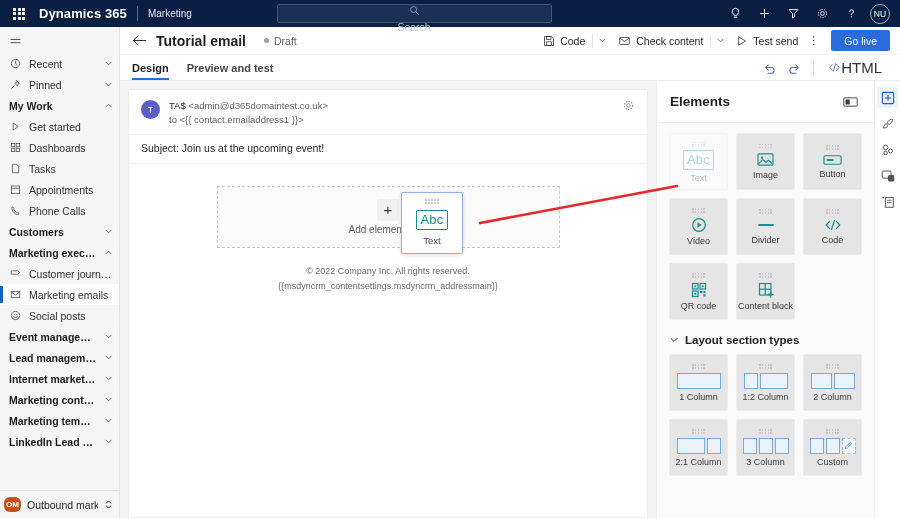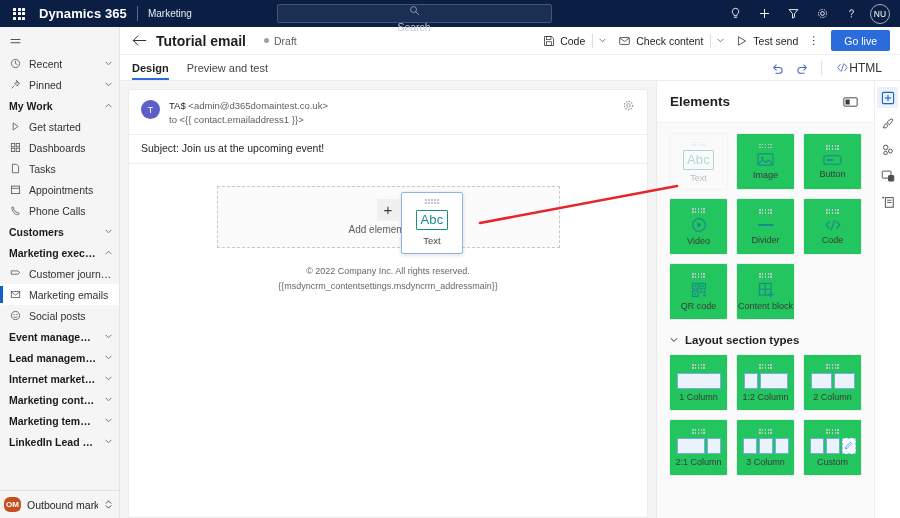--- a/index.html
+++ b/index.html
@@ -104,29 +104,29 @@
     border-radius:2px; cursor:pointer; margin-left:8px; white-space:nowrap;
   }
   .ellipsis-btn { width:18px;height:22px;display:flex;align-items:center;justify-content:center;cursor:pointer;color:#323130;letter-spacing:1px;}
 
   .tabbar {
     height: 26px; flex: 0 0 26px; display: flex; align-items: center;
     padding: 0 12px; border-bottom: 1px solid #ededed;
   }
   .tab {
     font-size: 11px; color: #484644; height: 26px; display:flex; align-items:center;
-    margin-right: 18px; cursor: pointer; position: relative; white-space:nowrap;
+    margin-right: 18px; cursor: pointer; position: relative; white-space:nowrap;font-weight:bold;
   }
   .tab.active { color: #201f1e; font-weight: bold; }
   .tab.active::after {
     content:""; position: absolute; left: 0; right: 0; bottom: 1px; height: 2px; background: #2b6cdd;
   }
   .tabbar-right { margin-left: auto; display:flex; align-items:center; gap:2px; }
   .icon-btn { width:22px;height:22px;display:flex;align-items:center;justify-content:center;cursor:pointer;color:#4f6bb0;border-radius:2px;}
-  .html-btn { display:flex;align-items:center;gap:0;padding:0 6px;height:22px;cursor:pointer;color:#323130;font-size:12px;border-radius:2px;}
+  .html-btn { display:flex;align-items:center;gap:0;padding:0 6px;height:22px;cursor:pointer;color:#323130;font-size:15px;border-radius:2px;}
 
   
   .editor { flex:1; display:flex; min-height:0; background:#fafafa; }
   .canvas-wrap { flex: 1; min-width:0; background:#f4f4f4; padding: 8px 8px 0 8px; overflow:hidden; position:relative;}
   .canvas {
     background:#fff; border:1px solid #ececec; height: 100%;
     display:flex; flex-direction:column;
   }
   .mail-head { padding: 9px 12px 7px 12px; border-bottom:1px solid #f0f0f0; display:flex; align-items:flex-start; gap:9px;}
   .mail-avatar {
@@ -173,21 +173,21 @@
   }
   .rp-head {
     height: 42px; flex:0 0 42px; display:flex; align-items:center;
     padding: 0 13px; background:#ffffff; border-bottom:1px solid #f0f0f0;
   }
   .rp-title { font-size: 13.5px; font-weight:bold; color:#201f1e; }
   .rp-head .icon-btn { margin-left:auto; color:#3b3a39; }
   .rp-scroll { flex:1; overflow:hidden; padding: 10px 12px 0 12px; }
   .grid { display:grid; grid-template-columns: repeat(3, 1fr); gap: 8px; }
   .tile {
-    background:#22c55e; border:1px solid #ececec; border-radius:2px;
+    background:#e5e5e5; border:1px solid #ececec; border-radius:2px;
     height: 57px; display:flex; flex-direction:column; align-items:center; justify-content:center;
     gap: 4px; cursor:pointer; padding-top:2px;
   }
   .tile .caption { font-size: 9px; color:#3b3a39; text-align:center; line-height:1.1; }
   .tile.dragging { opacity: .32; background:#fcfcfd; border-color:#e3e8f0; }
   .dots {
     display:grid; grid-template-columns: repeat(5, 1.6px); grid-template-rows: repeat(2, 1.6px);
     gap: 1.3px;
   }
   .dots i { width:1.6px;height:1.6px;background:#c2c6cc;display:block;}

